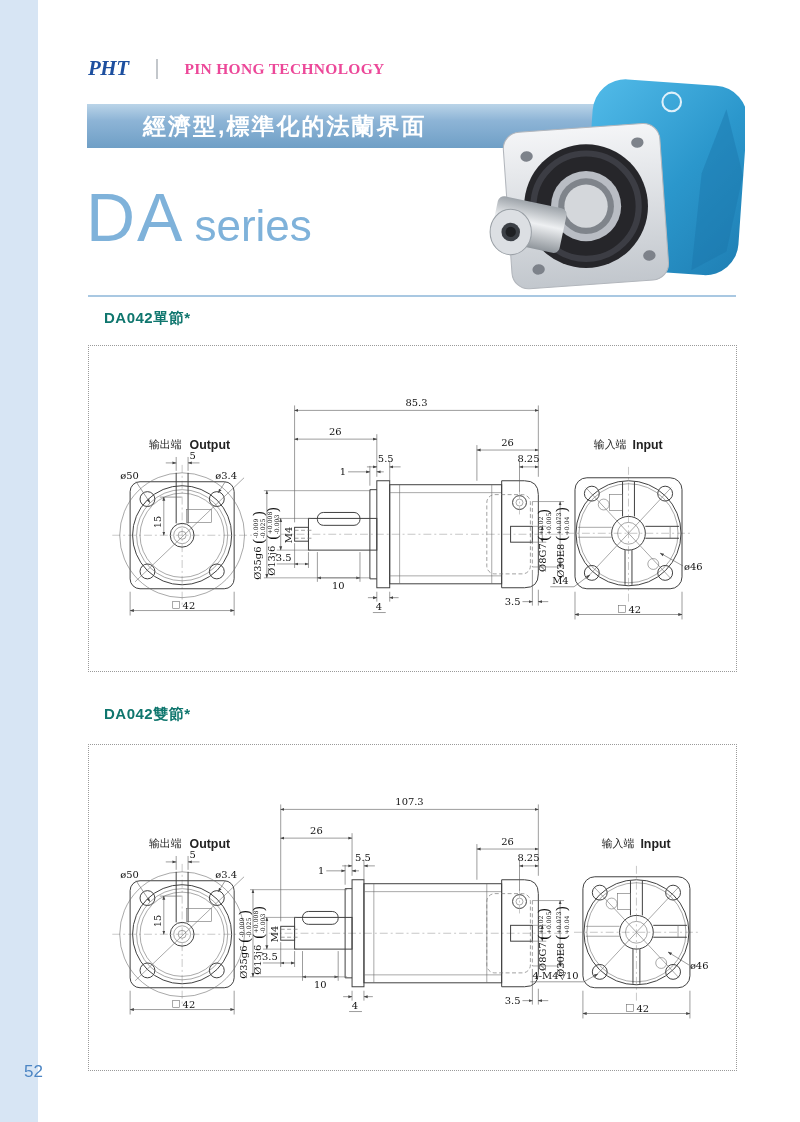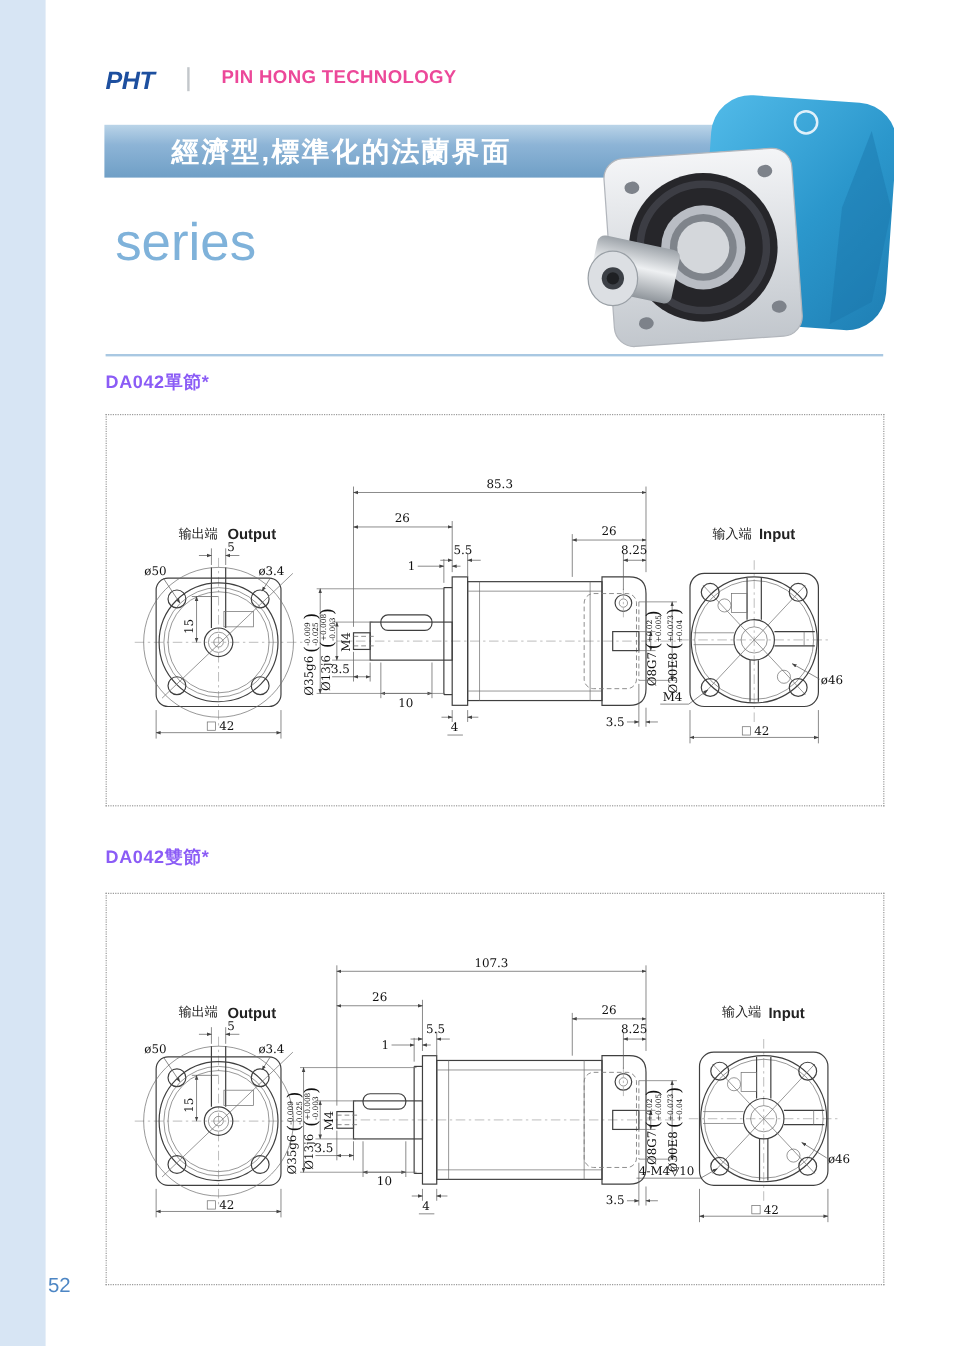--- a/index.html
+++ b/index.html
@@ -1,33 +1,33 @@
 <!DOCTYPE html>
 <html><head>
 <meta charset="utf-8">
 <style>
   html,body{margin:0;padding:0;background:#ffffff;}
   body{width:800px;height:1122px;position:relative;font-family:"Liberation Sans",sans-serif;overflow:hidden;}
   .left-strip{position:absolute;left:0;top:0;width:38px;height:1122px;background:#d7e5f4;}
-  .logo-row{position:absolute;left:88px;top:56px;display:flex;gap:27px;z-index:2;}
+  .logo-row{position:absolute;left:88px;top:56px;display:flex;align-items:center;gap:27px;z-index:2;font-family:Liberation Serif, serif;}
   .logo{color:#1d4f9f;font-style:italic;font-weight:bold;font-size:21px;letter-spacing:-.5px;}
   .logo-divider{width:2px;height:20px;background:#c3c7cb;}
   .company{color:#ec4899;font-weight:bold;font-size:15.5px;letter-spacing:.3px;}
   .banner{position:absolute;left:87px;top:104px;width:533px;height:44px;z-index:1;
     background:linear-gradient(180deg,#bad4e8 0%,#8db4d6 38%,#6f9fc6 100%);
     display:flex;align-items:center;padding-left:36px;}
   .banner span{color:#fff;font-weight:bold;font-size:23px;padding-left:20px;letter-spacing:2px;}
   .product-photo{position:absolute;left:487px;top:74px;width:258px;height:222px;z-index:3;}
   .series-title{position:absolute;left:86px;top:178px;color:#7fb2da;display:flex;align-items:baseline;z-index:2;}
   .da{font-size:68px;font-weight:400;letter-spacing:2px;}
   .series{font-size:44px;margin-left:10px;}
   .rule{position:absolute;left:88px;top:295px;width:648px;height:2px;background:#a9c8e2;}
-  .section-label{position:absolute;left:88px;color:#8b5cf6;font-size:15px;font-weight:600;letter-spacing:.5px;}
+  .section-label{position:absolute;left:104px;color:#0f766e;font-size:15px;font-weight:600;letter-spacing:.5px;}
   .drawing-box{position:absolute;left:88px;width:649px;height:327px;border:1.5px dotted #9a9a9a;box-sizing:border-box;background:#fff;}
-  .page-number{position:absolute;left:40px;top:1062px;color:#4d86c4;font-size:17px;}
+  .page-number{position:absolute;left:24px;top:1062px;color:#4d86c4;font-size:17px;}
   
   .ol{fill:none;stroke:#3f3f3f;stroke-width:1;}
   .tl{fill:none;stroke:#6e6e6e;stroke-width:.6;}
   .cl{fill:none;stroke:#999;stroke-width:.55;stroke-dasharray:8 3 2 3;}
   .hl{fill:none;stroke:#777;stroke-width:.7;stroke-dasharray:4 2.5;}
   .dl{fill:none;stroke:#5a5a5a;stroke-width:.6;}
   text.dim{font-family:"DejaVu Serif",serif;font-size:10px;fill:#111;}
   text.tol{font-family:"DejaVu Serif",serif;font-size:6.2px;fill:#111;}
   text.paren{font-family:"DejaVu Serif",serif;font-size:15px;fill:#111;}
   text.tzh{font-family:"DejaVu Sans",sans-serif;font-size:11px;fill:#222;}
@@ -88,20 +88,21 @@
     <g>
       <rect x="6" y="128" width="68" height="44" rx="6" fill="url(#pgShaft)" transform="rotate(12 60 150)"></rect>
       <ellipse cx="23" cy="153" rx="20" ry="22" fill="#dcdfe3" stroke="#9aa0a6"></ellipse>
       <circle cx="23" cy="153" r="9" fill="#3c4046"></circle>
       <circle cx="23" cy="153" r="5" fill="#1e2023"></circle>
     </g>
   </svg>
 </div>
 
 <div class="series-title">
+  <span class="da">DA</span>
   <span class="series">series</span>
 </div>
 
 <div class="rule"></div>
 
 <div class="section-label" style="top:309px;">DA042單節*</div>
 
 <div class="drawing-box" style="top:345px;">
 <svg viewBox="0 0 649 327" width="646" height="324">
   <defs>

